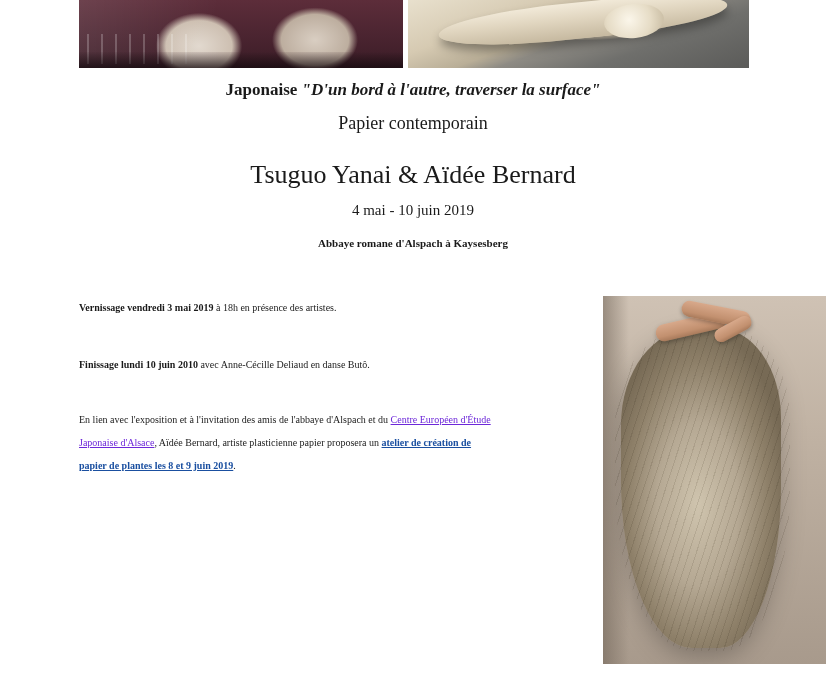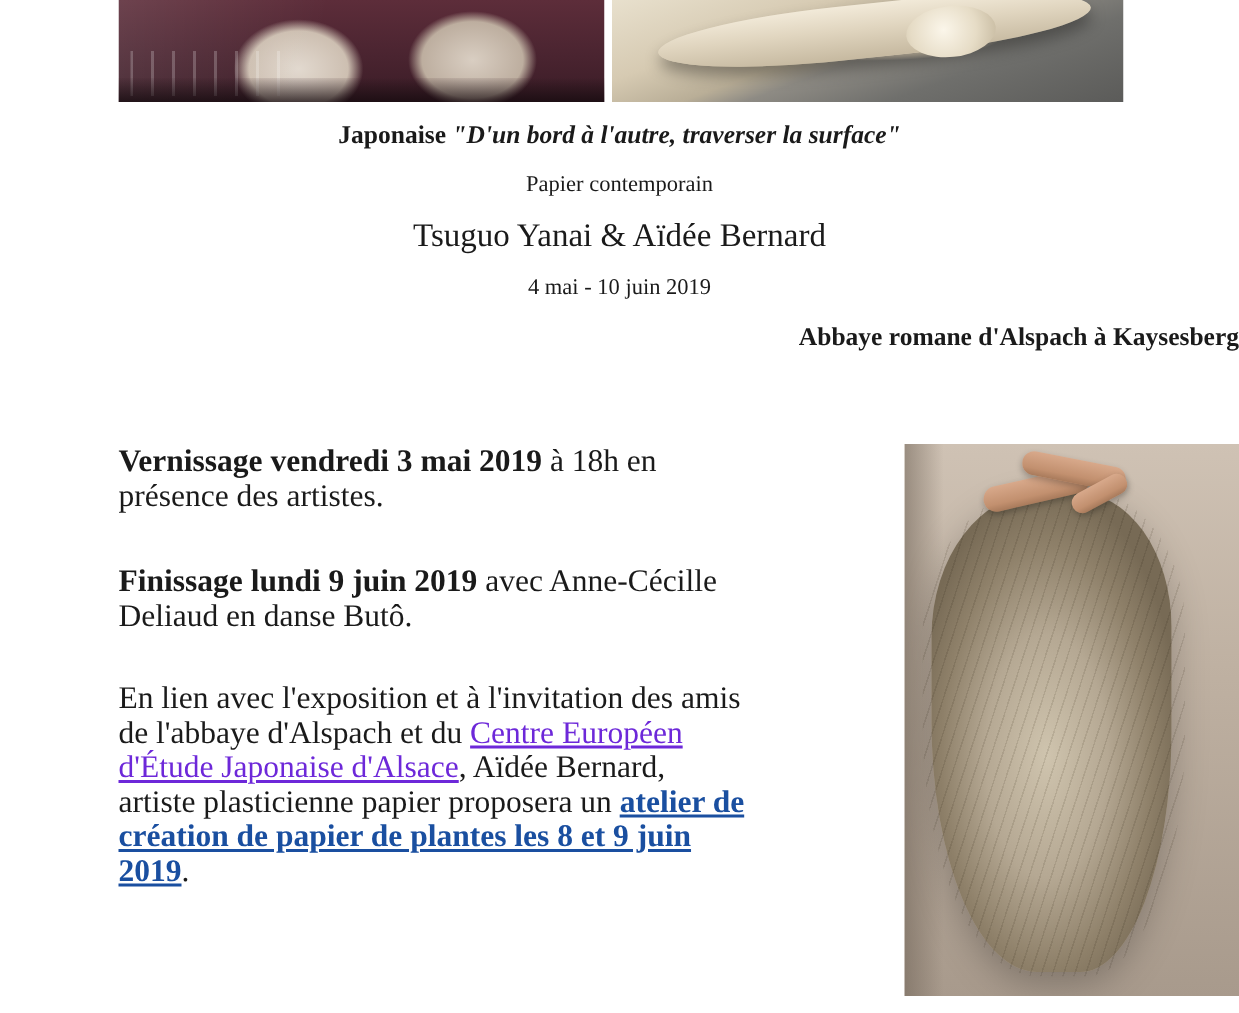--- a/index.html
+++ b/index.html
@@ -104,51 +104,50 @@
   .h-expo {
     font-size: 17px;
     font-weight: bold;
     line-height: 24px;
     margin-bottom: 10px;
   }
   .h-expo .title-it {
     font-style: italic;
   }
   .h-sub {
-    font-size: 15px;
+    font-size: 18px;
     line-height: 22px;
-    margin-bottom: 8px;
+    margin-bottom: 26px;
   }
   .h-artists {
-    font-size: 22px;
+    font-size: 26px;
     line-height: 30px;
     margin-bottom: 9px;
   }
   .h-dates {
     font-size: 15px;
     line-height: 22px;
     margin-bottom: 10px;
   }
   .h-venue {
-    font-size: 17px;
+    font-size: 11px;
     font-weight: bold;
     line-height: 24px;
-    text-align: right;
   }
 
   
   .body-area {
     position: absolute;
     left: 79px;
     top: 296px;
     width: 674px;
   }
   .text-col {
     width: 420px;
-    font-size: 21px;
+    font-size: 10px;
     line-height: 23px;
   }
   .text-col p {
     margin: 0 0 12px 0;
   }
   .gap-lg { height: 22px; }
   .gap-md { height: 20px; }
   b { font-weight: bold; }
   .lnk {
     color: #6d28d9;
@@ -248,21 +247,21 @@
   <div class="body-area">
 
     <div class="text-col">
       <p>
         <b>Vernissage vendredi 3 mai 2019</b><span> à 18h en présence des artistes.</span>
       </p>
 
       <div class="gap-lg"></div>
 
       <p>
-        <b>Finissage lundi 9 juin 2019</b><span> avec Anne-Cécille Deliaud en danse Butô.</span>
+        <b>Finissage lundi 10 juin 2010</b><span> avec Anne-Cécille Deliaud en danse Butô.</span>
       </p>
 
       <div class="gap-md"></div>
 
       <p>
         <span>En lien avec l'exposition et à l'invitation des amis de l'abbaye d'Alspach et du </span><a class="lnk" href="#">Centre Européen d'Étude Japonaise d'Alsace</a><span>, Aïdée Bernard, artiste plasticienne papier proposera un </span><a class="lnk-b" href="#">atelier de création de papier de plantes les 8 et 9 juin 2019</a><span>.</span>
       </p>
     </div>
 
     <div class="side-photo">

